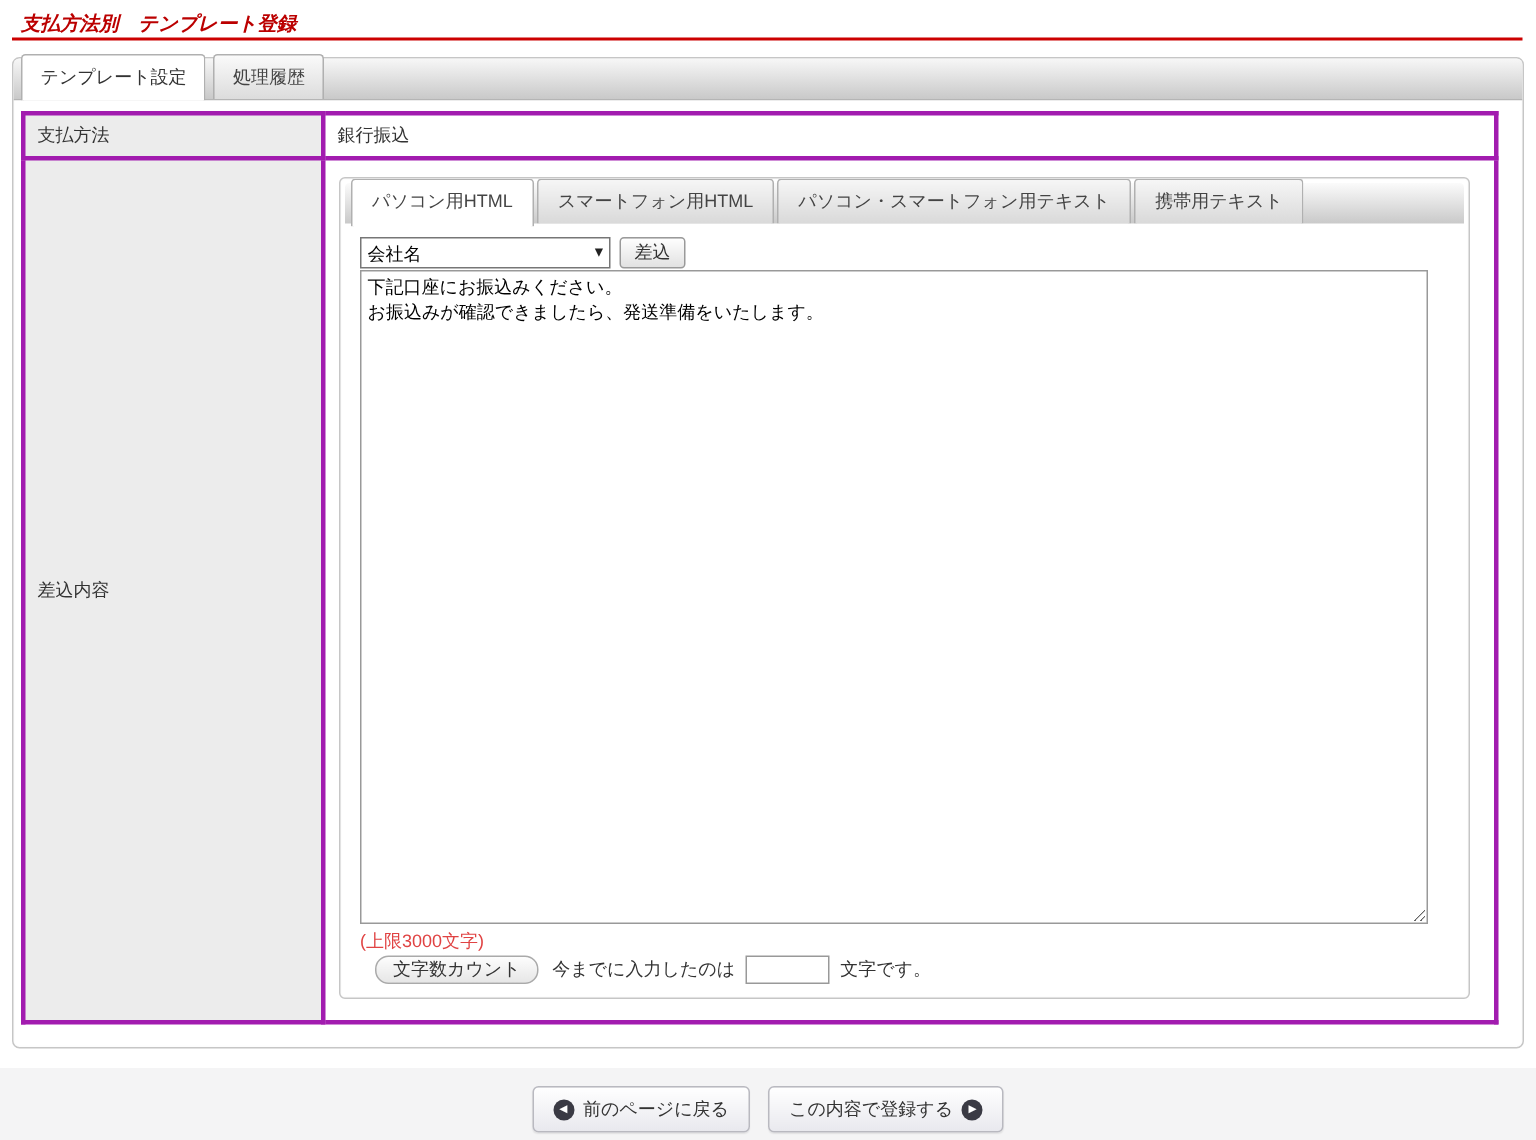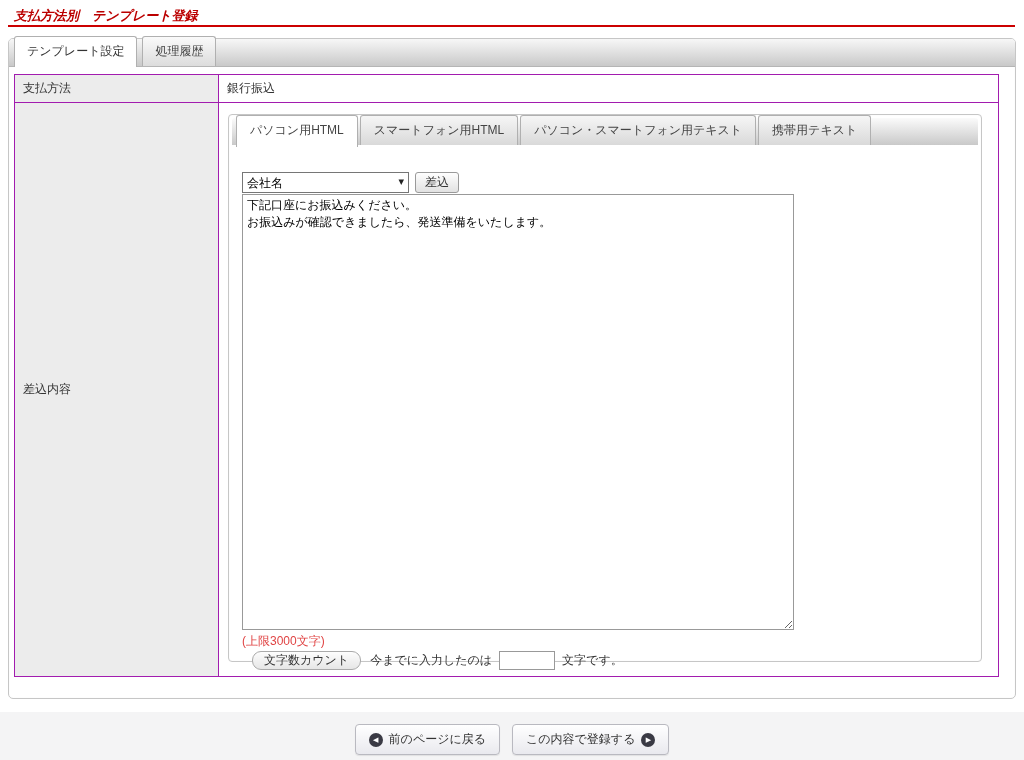--- a/index.html
+++ b/index.html
@@ -19,51 +19,51 @@
     border-radius: 4px 4px 0 0; }
   .tab { font-size: 12px; padding: 6px 12px; margin-right: 5px; cursor: default;
     border: 1px solid #b0b0b0; border-bottom: none; border-radius: 3px 3px 0 0;
     background: linear-gradient(#fafafa, #dcdcdc); color: #444; white-space: nowrap; }
   .tab.active { background: #fff; color: #333; position: relative; margin-bottom: -1px;
     padding-bottom: 7px; }
 
   
   .content { padding: 7px 0 0 5px; }
   table.form-table { border-collapse: collapse; width: 985px; font-size: 12px; }
-  table.form-table th, table.form-table td { border: 1px solid #a21caf; text-align: left;
+  table.form-table th, table.form-table td { border: 3px solid #a21caf; text-align: left;
     font-weight: normal; }
   th.row-label { width: 204px; background: #ececec; padding: 5px 8px; }
   td.row-value { padding: 5px 8px; background: #fff; }
   tr.tall th.row-label { vertical-align: middle; }
   td.insert-cell { padding: 11px 16px 14px 9px; vertical-align: top; }
 
   
   .subpanel { width: 754px; height: 548px; border: 1px solid #c6c6c6; border-radius: 4px;
     background: #fff; padding: 3px 3px 13px 3px; box-shadow: inset 0 0 0 1px #fdfdfd; }
   .subtabbar { display: flex; align-items: flex-end; height: 27px; padding-left: 4px;
     background: linear-gradient(#fbfbfb, #c9c9c9); border-radius: 3px 3px 0 0; }
   .subtab { font-size: 12px; padding: 6px 13px; margin-right: 2px; cursor: default;
     border: 1px solid #b0b0b0; border-bottom: none; border-radius: 3px 3px 0 0;
     background: linear-gradient(#f6f6f6, #d9d9d9); color: #444; white-space: nowrap; }
   .subtab.active { background: #fff; margin-bottom: -2px; padding-bottom: 8px;
     position: relative; z-index: 2; }
 
   .subcontent { padding: 9px 0 0 10px; }
-  .insert-row { display: flex; align-items: center; margin-top: 18px; }
+  .insert-row { display: flex; align-items: center; }
   .select-wrap { position: relative; display: inline-block; }
   select.merge-select { appearance: none; -webkit-appearance: none; width: 167px; height: 21px;
     font-size: 12px; padding: 1px 18px 1px 4px; border: 1px solid #767676; border-radius: 0;
     background: #fff; color: #000; font-family: inherit; }
   .select-caret { position: absolute; right: 5px; top: 3px; font-size: 11px; color: #222;
     pointer-events: none; }
   .btn-small { margin-left: 6px; font-size: 12px; height: 21px; padding: 0 9px;
     border: 1px solid #9a9a9a; border-radius: 3px; color: #333; font-family: inherit;
     background: linear-gradient(#fefefe, #e2e2e2); cursor: pointer; }
 
-  textarea.template-text { display: block; margin-top: 1px; width: 552px; height: 436px;
+  textarea.template-text { display: block; margin-top: 1px; width: 712px; height: 436px;
     border: 1px solid #999; padding: 2px 4px; font-size: 12px; line-height: 17px;
     font-family: inherit; color: #000; resize: both; background: #fff; }
   .limit-note { margin-top: 4px; font-size: 12px; color: #e04343; line-height: 14px; }
   .count-row { margin-top: 3px; display: flex; align-items: center; font-size: 12px; }
   .btn-count { font-size: 12px; height: 19px; padding: 0 11px; border: 1px solid #aaa;
     border-radius: 9px; color: #333; background: linear-gradient(#fdfdfd, #e6e6e6);
     cursor: pointer; font-family: inherit; margin-left: 10px; }
   .count-row .txt { margin-left: 9px; }
   input.count-input { width: 56px; height: 19px; margin: 0 7px; border: 1px solid #999;
     font-size: 12px; padding: 1px 3px; font-family: inherit; }

